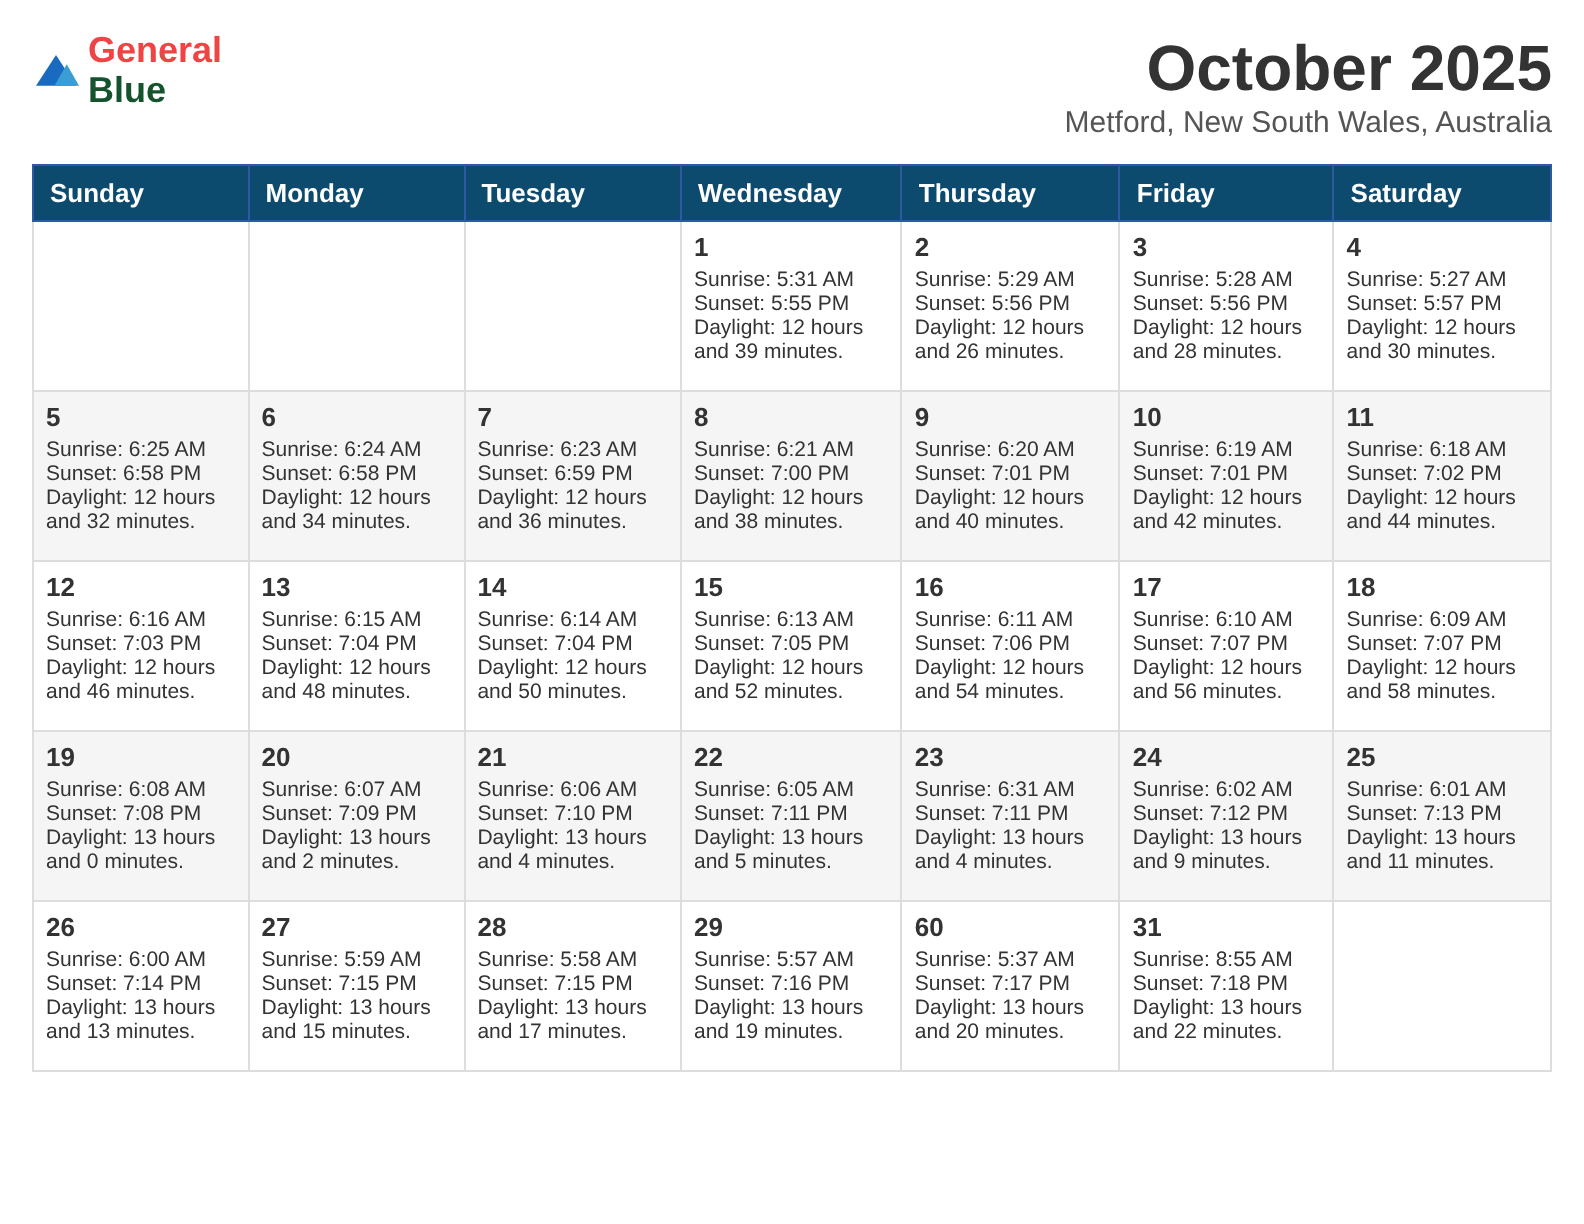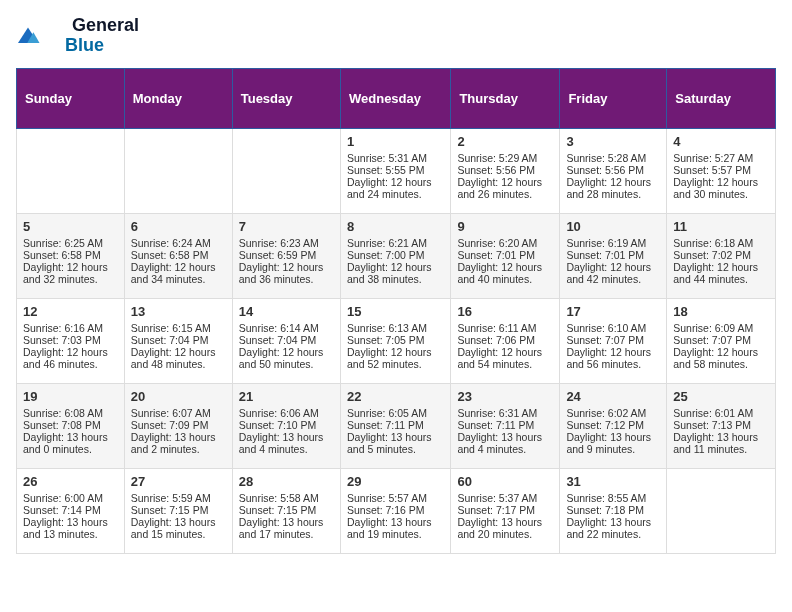--- a/index.html
+++ b/index.html
@@ -19,22 +19,22 @@
     .logo {
       display: flex;
       align-items: center;
       gap: 4px;
     }
     .logo-text {
       font-size: 18px;
       font-weight: bold;
       line-height: 1.1;
     }
-    .logo-general { color: #0f172a; margin-left: 28px; }
-    .logo-blue { color: #0369a1; margin-left: 21px; }
+    .logo-general { color: #ef4444; }
+    .logo-blue { color: #14532d; }
     .logo-icon {
       width: 24px;
       height: 20px;
     }
     .title-block {
       text-align: right;
     }
     .month-title {
       font-size: 32px;
       font-weight: bold;
@@ -43,25 +43,25 @@
     .location {
       font-size: 15px;
       color: #555;
     }
     .calendar {
       width: 100%;
       border-collapse: collapse;
       border: 1px solid #ccc;
     }
     .calendar th {
-      background-color: #701a75;
+      background-color: #0c4a6e;
       color: #fff;
       font-size: 13px;
       font-weight: bold;
-      padding: 22px 8px;
+      padding: 6px 8px;
       text-align: left;
       border: 1px solid #2d5aa0;
     }
     .calendar td {
       vertical-align: top;
       padding: 5px 6px;
       font-size: 10.5px;
       color: #333;
       border: 1px solid #ddd;
       width: 113px;
@@ -91,40 +91,44 @@
   <div class="logo">
     <svg class="logo-icon" viewBox="0 0 30 26">
       <polygon points="15,2 28,22 2,22" fill="#1a6bbf"></polygon>
       <polygon points="22,8 30,22 14,22" fill="#3a9dd4"></polygon>
     </svg>
     <div class="logo-text">
       <span class="logo-general">General</span><br>
       <span class="logo-blue">Blue</span>
     </div>
   </div>
+  <div class="title-block">
+    <div class="month-title">October 2025</div>
+    <div class="location">Metford, New South Wales, Australia</div>
+  </div>
 </div>
 
 <table class="calendar">
   <thead>
     <tr>
     <th>Sunday</th>
         <th>Monday</th>
         <th>Tuesday</th>
         <th>Wednesday</th>
         <th>Thursday</th>
         <th>Friday</th>
         <th>Saturday</th>
       </tr>
   </thead>
   <tbody id="calendar-body">
   <tr class="week-row">
         <td class="empty-cell"></td>
         <td class="empty-cell"></td>
         <td class="empty-cell"></td>
-        <td><span class="day-num">1</span><span>Sunrise: 5:31 AM</span><br><span>Sunset: 5:55 PM</span><br><span>Daylight: 12 hours and 24 minutes.</span></td>
+        <td><span class="day-num">1</span><span>Sunrise: 5:31 AM</span><br><span>Sunset: 5:55 PM</span><br><span>Daylight: 12 hours and 39 minutes.</span></td>
         <td><span class="day-num">2</span><span>Sunrise: 5:29 AM</span><br><span>Sunset: 5:56 PM</span><br><span>Daylight: 12 hours and 26 minutes.</span></td>
         <td><span class="day-num">3</span><span>Sunrise: 5:28 AM</span><br><span>Sunset: 5:56 PM</span><br><span>Daylight: 12 hours and 28 minutes.</span></td>
         <td><span class="day-num">4</span><span>Sunrise: 5:27 AM</span><br><span>Sunset: 5:57 PM</span><br><span>Daylight: 12 hours and 30 minutes.</span></td>
       </tr>
       <tr class="week-row">
         <td><span class="day-num">5</span><span>Sunrise: 6:25 AM</span><br><span>Sunset: 6:58 PM</span><br><span>Daylight: 12 hours and 32 minutes.</span></td>
         <td><span class="day-num">6</span><span>Sunrise: 6:24 AM</span><br><span>Sunset: 6:58 PM</span><br><span>Daylight: 12 hours and 34 minutes.</span></td>
         <td><span class="day-num">7</span><span>Sunrise: 6:23 AM</span><br><span>Sunset: 6:59 PM</span><br><span>Daylight: 12 hours and 36 minutes.</span></td>
         <td><span class="day-num">8</span><span>Sunrise: 6:21 AM</span><br><span>Sunset: 7:00 PM</span><br><span>Daylight: 12 hours and 38 minutes.</span></td>
         <td><span class="day-num">9</span><span>Sunrise: 6:20 AM</span><br><span>Sunset: 7:01 PM</span><br><span>Daylight: 12 hours and 40 minutes.</span></td>

